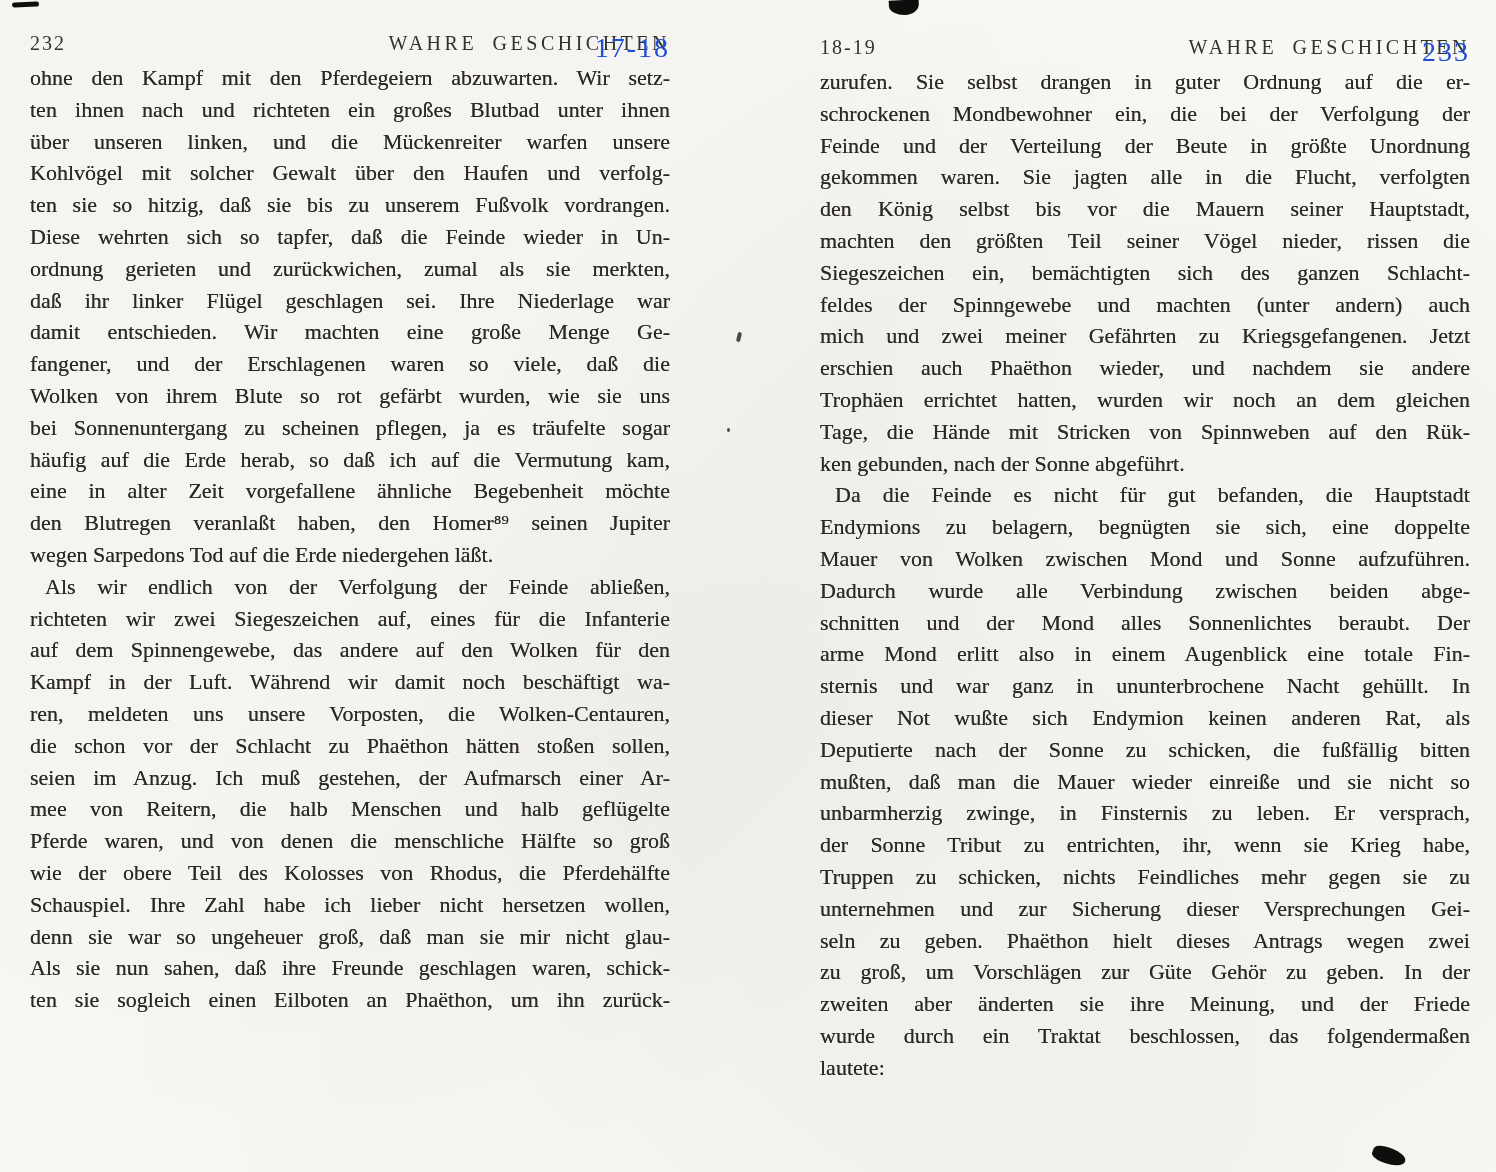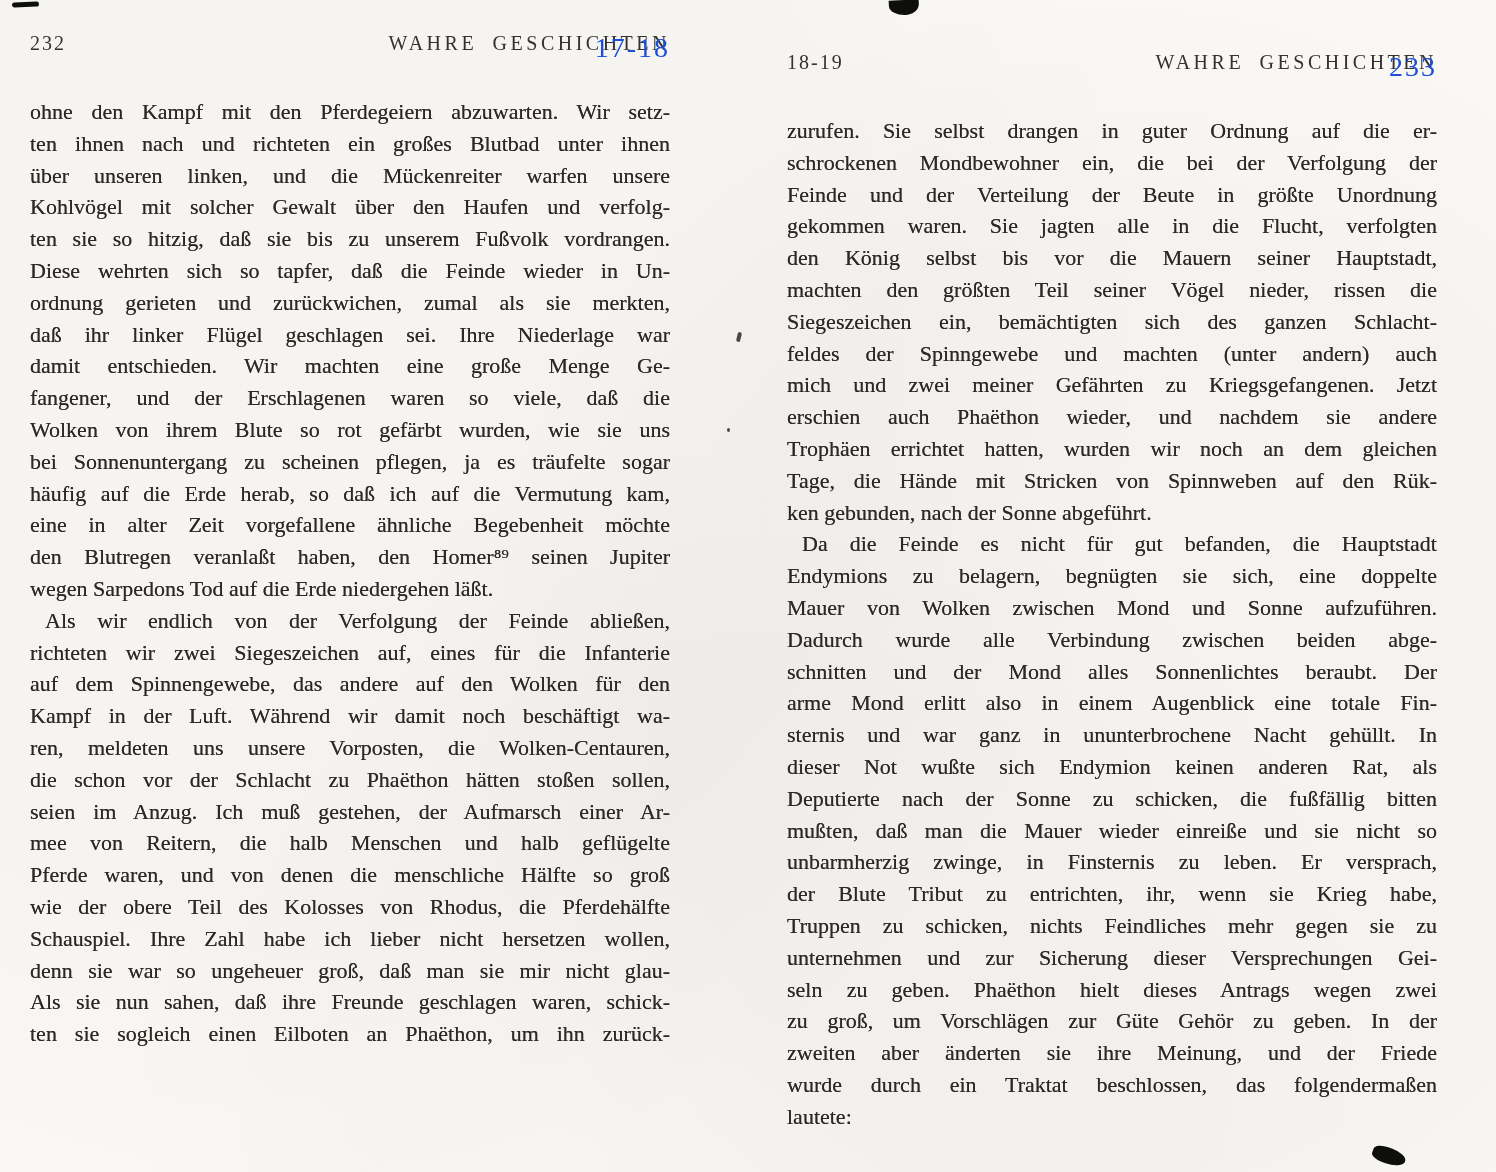--- a/index.html
+++ b/index.html
@@ -18,21 +18,21 @@
       radial-gradient(circle at 50% 90%, rgba(0,0,0,0.012) 0 30%, transparent 50%);
     font-family: "Liberation Serif", "DejaVu Serif", serif;
     color: #2b2924;
   }
 
   .page {
     position: absolute;
     top: 0;
   }
   .page-left  { left: 30px;  width: 640px; }
-  .page-right { left: 787px; width: 650px; padding-top: 19px; }
+  .page-right { left: 820px; width: 650px; padding-top: 4px; }
 
   .page-header {
     position: relative;
     margin-top: 32px;
     height: 24px;
   }
   .page-header .corner-left {
     position: absolute;
     left: 0; top: 0;
     font-size: 20px;
@@ -52,21 +52,21 @@
     top: 0;
     text-align: right;
     font-size: 20px;
     letter-spacing: 3.5px;
     word-spacing: 7px;
     color: #34322c;
   }
   .marker { font-size: 17px; letter-spacing: 1px; }
 
   .page-body {
-    margin-top: 40px;
+    margin-top: 6px;
   }
   .line {
     font-size: 22px;
     line-height: 31.8px;
     height: 31.8px;
     overflow: hidden;
     text-align: justify;
     text-align-last: justify;
     text-shadow: 0 0 0.5px rgba(43,41,36,0.75);
   }
@@ -171,21 +171,21 @@
         <div class="line">Endymions zu belagern, begnügten sie sich, eine doppelte</div>
         <div class="line">Mauer von Wolken zwischen Mond und Sonne aufzuführen.</div>
         <div class="line">Dadurch wurde alle Verbindung zwischen beiden abge-</div>
         <div class="line">schnitten und der Mond alles Sonnenlichtes beraubt. Der</div>
         <div class="line">arme Mond erlitt also in einem Augenblick eine totale Fin-</div>
         <div class="line">sternis und war ganz in ununterbrochene Nacht gehüllt. In</div>
         <div class="line">dieser Not wußte sich Endymion keinen anderen Rat, als</div>
         <div class="line">Deputierte nach der Sonne zu schicken, die fußfällig bitten</div>
         <div class="line">mußten, daß man die Mauer wieder einreiße und sie nicht so</div>
         <div class="line">unbarmherzig zwinge, in Finsternis zu leben. Er versprach,</div>
-        <div class="line">der Blute Tribut zu entrichten, ihr, wenn sie Krieg habe,</div>
+        <div class="line">der Sonne Tribut zu entrichten, ihr, wenn sie Krieg habe,</div>
         <div class="line">Truppen zu schicken, nichts Feindliches mehr gegen sie zu</div>
         <div class="line">unternehmen und zur Sicherung dieser Versprechungen Gei-</div>
         <div class="line">seln zu geben. Phaëthon hielt dieses Antrags wegen zwei</div>
         <div class="line">zu groß, um Vorschlägen zur Güte Gehör zu geben. In der</div>
         <div class="line">zweiten aber änderten sie ihre Meinung, und der Friede</div>
         <div class="line">wurde durch ein Traktat beschlossen, das folgendermaßen</div>
         <div class="line noj">lautete:</div>
       </div>
   </section>
 

